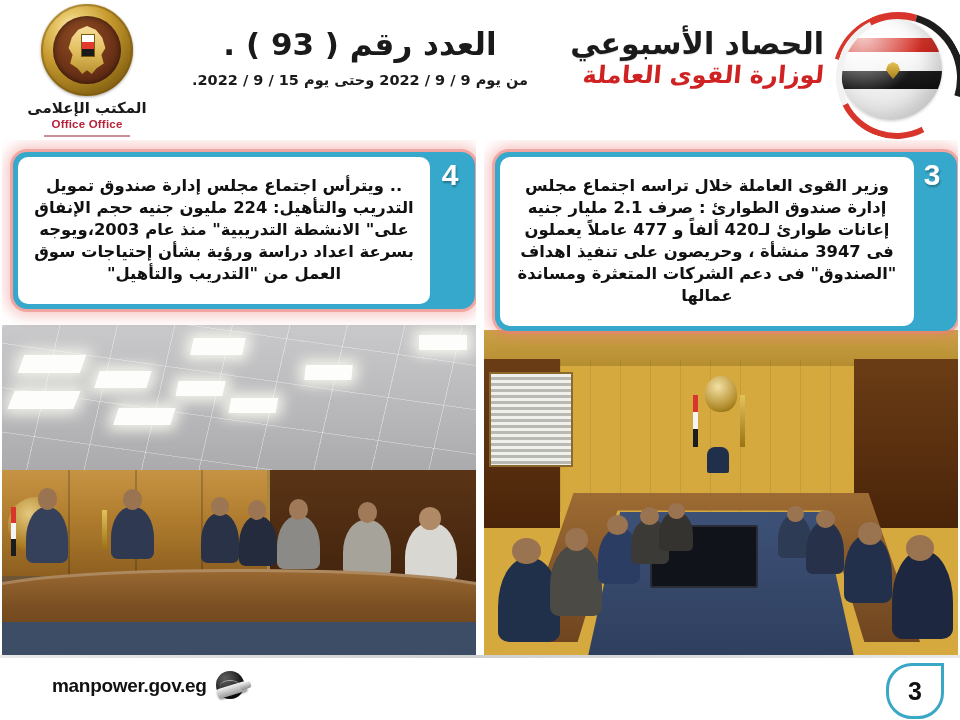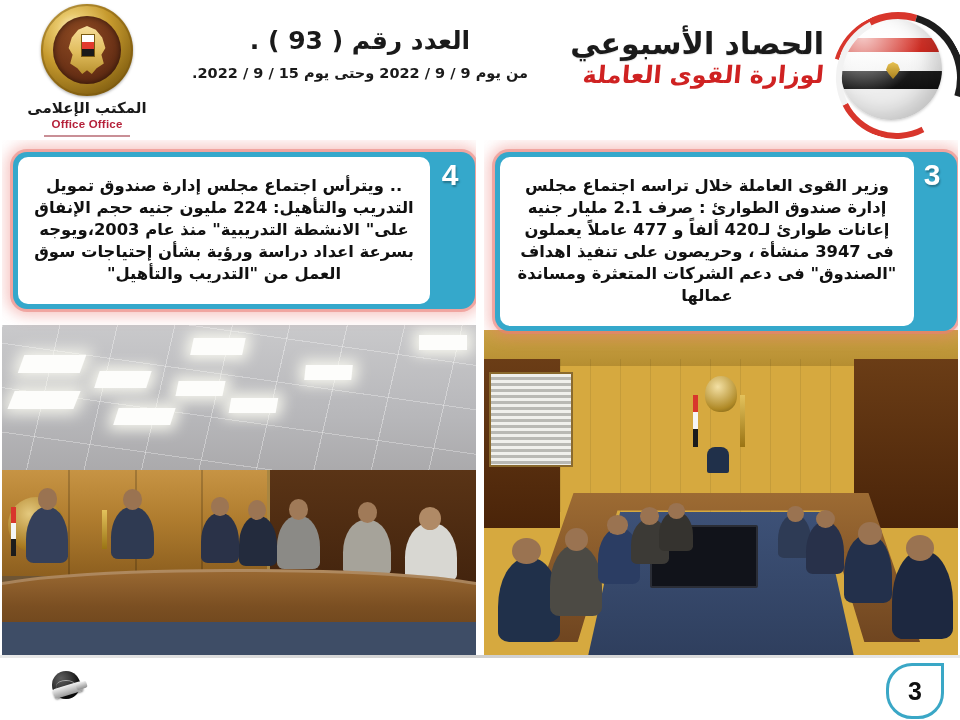--- a/index.html
+++ b/index.html
@@ -41,21 +41,21 @@
     border:1px solid #7a5a12;
   }
   .seal-ring-text{position:absolute;inset:0;border-radius:50%;border:2px solid rgba(120,85,10,.45);}
   .media-ar{font-size:15px;font-weight:bold;color:#1a1a1a;margin-top:3px;letter-spacing:.3px;}
   .media-en{font-size:11.5px;font-weight:bold;color:#b5213a;margin-top:1px;letter-spacing:.2px;
             font-family:"Liberation Sans",sans-serif;}
   .media-rule{width:86px;height:2px;background:#c98f96;margin:5px auto 0;}
 
   
   .issue{position:absolute;left:170px;top:26px;width:380px;text-align:center;color:#1a1a1a;}
-  .issue-no{font-size:25px;font-weight:600;direction:rtl;white-space:nowrap;}
+  .issue-no{font-size:31px;font-weight:600;direction:rtl;white-space:nowrap;}
   .issue-range{font-size:14.5px;font-weight:700;margin-top:10px;direction:rtl;white-space:nowrap;}
 
   
   .masthead{position:absolute;right:10px;top:12px;width:400px;height:118px;}
   .mast-flag{position:absolute;right:0;top:0;width:118px;height:118px;}
   .flag-globe{
     position:absolute;left:8px;top:6px;width:102px;height:102px;border-radius:50%;
     background:linear-gradient(180deg,
       #fdfdfd 0%, #fdfdfd 20%,
       #d8362c 20%, #cf2b22 33%,
@@ -360,20 +360,21 @@
 
   <div class="footer">
     <div class="footer-rule"></div>
 
     <div class="f-item" style="left:52px;top:16px;">
       <span class="ic-globe">
         <span class="gl"></span>
           <span class="band"></span>
           <span class="plug"></span>
       </span>
+      <span class="f-text">manpower.gov.eg</span>
     </div>
 
 
 
     <div class="page-badge">3</div>
   </div>
 
 </div>
 
 </body></html>

